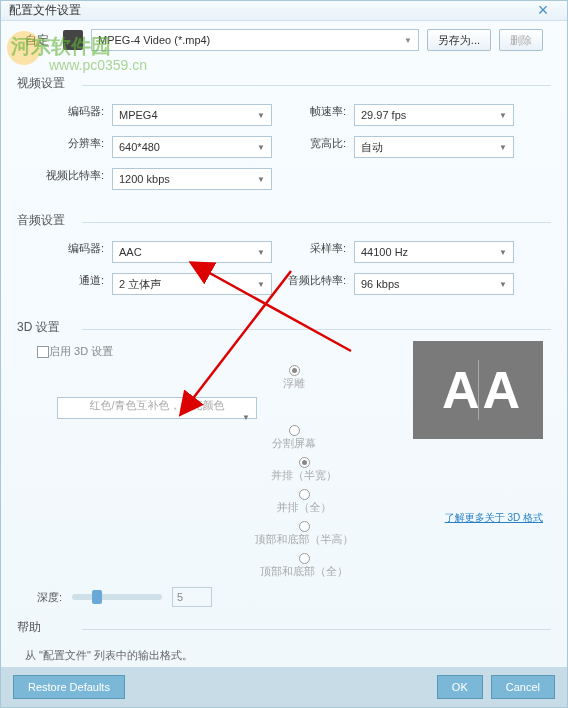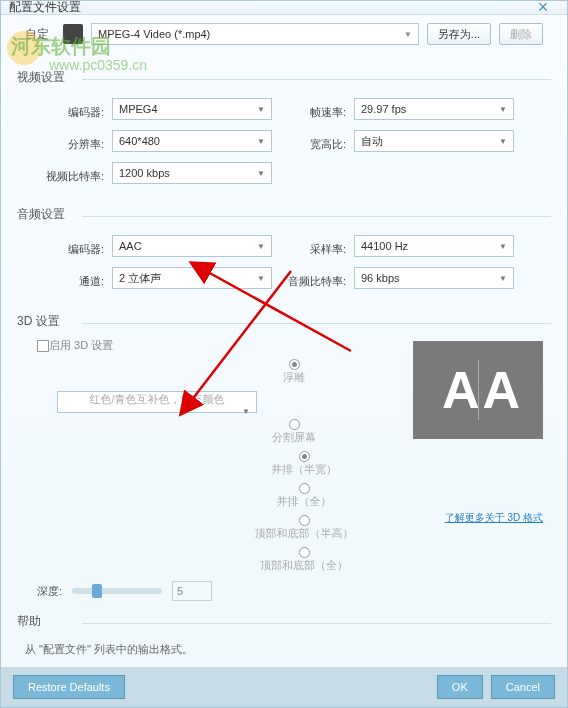--- a/index.html
+++ b/index.html
@@ -1,33 +1,33 @@
 <!DOCTYPE html>
 <html><head>
 <meta charset="utf-8">
 <style>
 * { box-sizing: border-box; margin: 0; padding: 0; font-family: "Microsoft YaHei", Arial, sans-serif; }
 body { width: 568px; height: 708px; background: #fff; position: relative; overflow: hidden; }
 .window { width: 568px; height: 708px; border: 1px solid #a8c8d8; background: linear-gradient(#f8fcff, #f0f8fc); position: relative; }
-.titlebar { height: 14px; background: linear-gradient(#f5fafd, #e8f2f8); border-bottom: 1px solid #d0e0e8; display: flex; align-items: center; padding: 0 8px; }
+.titlebar { height: 20px; background: linear-gradient(#f5fafd, #e8f2f8); border-bottom: 1px solid #d0e0e8; display: flex; align-items: center; padding: 0 8px; }
 .titlebar .title { flex: 1; font-size: 12px; color: #333; }
 .titlebar .close { width: 32px; text-align: center; color: #4a90c0; font-size: 18px; cursor: pointer; }
 .toprow { display: flex; align-items: center; padding: 8px 24px; gap: 8px; }
 .toprow .lbl { font-size: 12px; color: #555; width: 30px; }
 .toprow .fileicon { width: 20px; height: 20px; background: #444; border-radius: 2px; display: inline-block; }
 .toprow .filecombo { flex: 1; height: 22px; border: 1px solid #b0c8d8; background: #fff; display: flex; align-items: center; padding: 0 6px; font-size: 11px; color: #333; }
 .toprow .filecombo .arr { margin-left: auto; font-size: 8px; color: #888; }
 .btn { height: 22px; padding: 0 10px; border: 1px solid #a8c0d0; background: linear-gradient(#fff, #eaf2f8); font-size: 11px; color: #333; cursor: pointer; border-radius: 2px; }
 .btn.disabled { color: #aaa; cursor: default; }
 .content { padding: 4px 16px; }
 .section { margin-top: 12px; }
 .section-title { font-size: 12px; color: #555; position: relative; padding-bottom: 2px; }
 .section-title::after { content: ""; position: absolute; left: 65px; right: 0; top: 50%; height: 1px; background: #d0e0e8; }
 .grid { display: flex; flex-wrap: wrap; margin-top: 10px; }
-.cell { width: 50%; display: flex; align-items: flex-end; margin-bottom: 10px; }
+.cell { width: 50%; display: flex; align-items: flex-start; margin-bottom: 10px; }
 .cell .klabel { width: 95px; text-align: right; font-size: 11px; color: #444; padding-right: 8px; }
 .cell.right .klabel { width: 70px; }
 .combo { flex: 1; max-width: 160px; height: 22px; border: 1px solid #b0c8d8; background: #fff; display: flex; align-items: center; padding: 0 6px; font-size: 11px; color: #333; margin-right: 10px; }
 .combo .arr { margin-left: auto; font-size: 8px; color: #777; }
 .threed { margin-top: 14px; }
 .checkbox, .radio { display: flex; align-items: center; font-size: 11px; color: #888; margin: 6px 0 6px 20px; }
 .checkbox .box { width: 12px; height: 12px; border: 1px solid #999; background: #fff; }
 .radio .dot { width: 11px; height: 11px; border: 1px solid #999; border-radius: 50%; background: #fff; position: relative; }
 .radio.selected .dot::after { content: ""; position: absolute; left: 2px; top: 2px; width: 5px; height: 5px; background: #888; border-radius: 50%; }
 .subradio { margin-left: 40px; }

